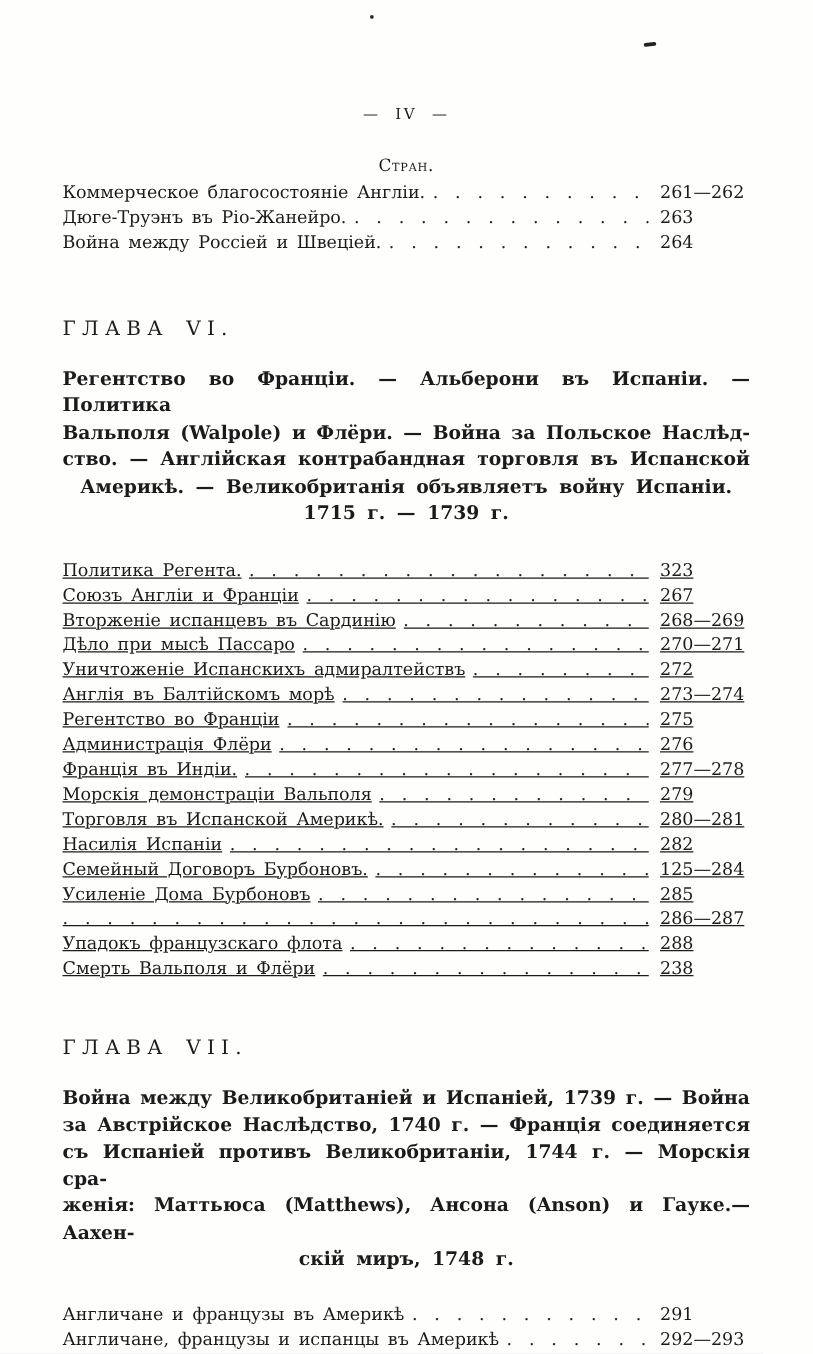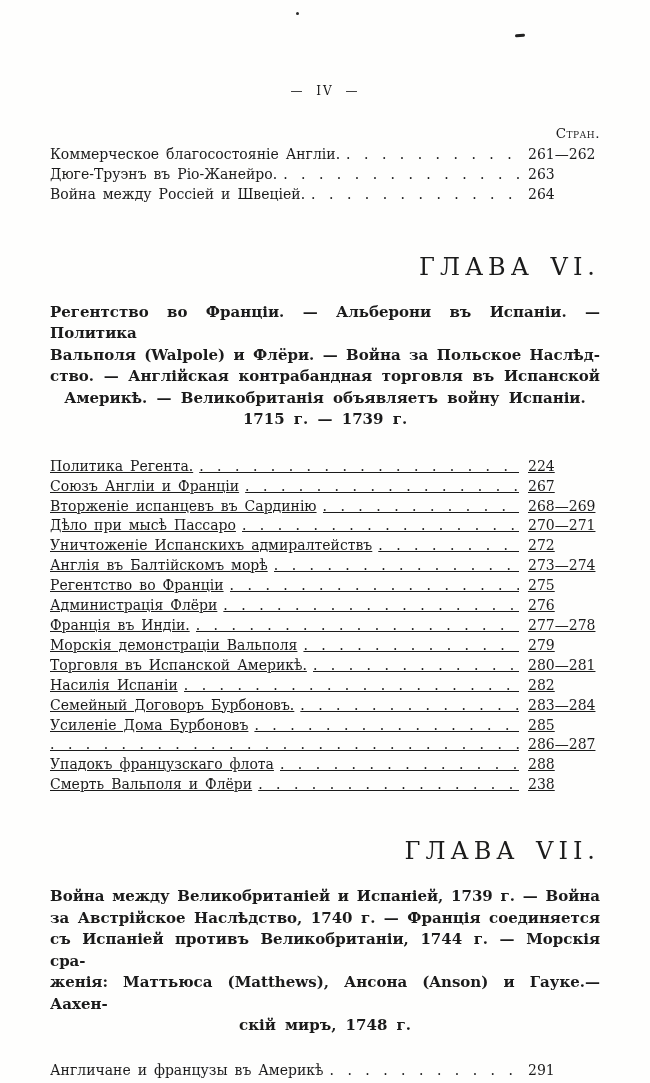--- a/index.html
+++ b/index.html
@@ -14,37 +14,37 @@
     color:#1b1b1b;
   }
   
   .speck{position:absolute;background:#2a2a2a;border-radius:50%;}
   .speck-1{left:296px;top:12px;width:3px;height:3px;}
   .dash-mark{position:absolute;left:515px;top:34px;width:10px;height:3px;background:#222;border-radius:2px;transform:rotate(-6deg);}
   .folio{
     text-align:center;font-size:12px;letter-spacing:2px;word-spacing:6px;
   }
   .col-header{
-    text-align:right;margin-top:27px;font-size:13.5px;
+    text-align:center;margin-top:27px;font-size:13.5px;
     font-variant-caps:small-caps;letter-spacing:0.5px;
   }
   .toc{margin-top:4px;}
   .toc-row{
     display:flex;align-items:flex-end;
     line-height:19.9px;font-size:14px;white-space:nowrap;
   }
   .toc-title{flex:none;padding-right:6px;word-spacing:2.5px;}
   .leader{flex:1 1 auto;overflow:hidden;white-space:nowrap;color:#1b1b1b;}
   .leader::after{
     content:". . . . . . . . . . . . . . . . . . . . . . . . . . . . . . . . . . .";
     word-spacing:9px;
   }
   .pages{flex:0 0 72px;padding-left:9px;text-align:left;}
   .chapter-heading{
-    text-align:right;font-size:24px;letter-spacing:5px;word-spacing:4px;
+    text-align:left;font-size:16px;letter-spacing:5px;word-spacing:4px;
     margin-top:48px;
   }
   .chapter-heading.second{margin-top:42px;}
   .summary{
     margin-top:21px;font-weight:bold;font-size:15px;line-height:21.5px;
     word-spacing:2px;
   }
   .summary-line-j{text-align:justify;text-align-last:justify;}
   .summary-line-c{text-align:center;word-spacing:4px;}
   .entries{margin-top:26px;text-decoration:underline;}
@@ -101,21 +101,21 @@
 
         <div class="summary-line-c">1715 г. — 1739 г.</div>
       </div>
   </div>
 
   <div class="toc entries">
 
       <div class="toc-row">
         <span class="toc-title">Политика Регента.</span>
         <span class="leader"></span>
-        <span class="pages">224</span>
+        <span class="pages">323</span>
       </div>
 
       <div class="toc-row">
         <span class="toc-title">Союзъ Англіи и Франціи</span>
         <span class="leader"></span>
         <span class="pages">267</span>
       </div>
 
       <div class="toc-row">
         <span class="toc-title">Вторженіе испанцевъ въ Сардинію</span>
@@ -173,21 +173,21 @@
 
       <div class="toc-row">
         <span class="toc-title">Насилія Испаніи</span>
         <span class="leader"></span>
         <span class="pages">282</span>
       </div>
 
       <div class="toc-row">
         <span class="toc-title">Семейный Договоръ Бурбоновъ.</span>
         <span class="leader"></span>
-        <span class="pages">283—284</span>
+        <span class="pages">125—284</span>
       </div>
 
       <div class="toc-row">
         <span class="toc-title">Усиленіе Дома Бурбоновъ</span>
         <span class="leader"></span>
         <span class="pages">285</span>
       </div>
 
       <div class="toc-row">
         <span class="leader"></span>

